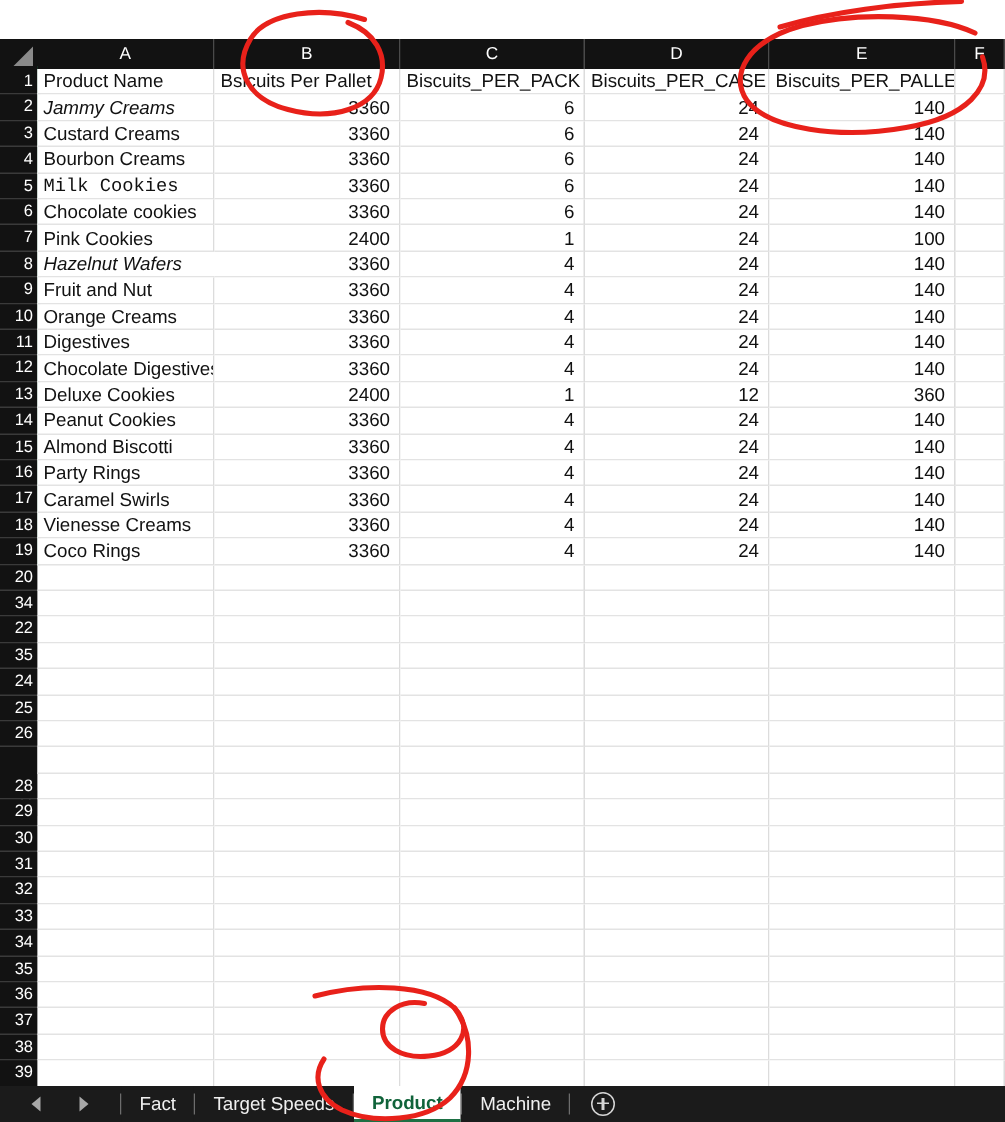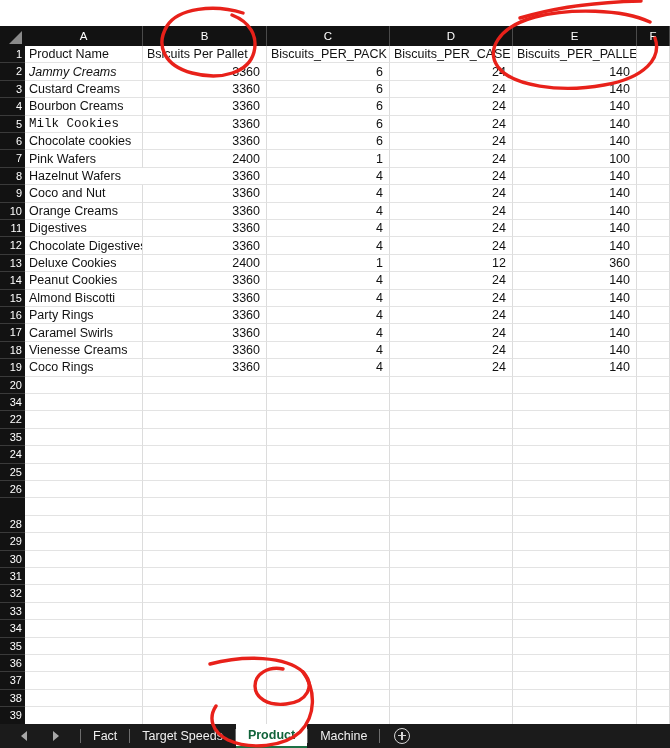--- a/index.html
+++ b/index.html
@@ -537,31 +537,31 @@
       <div class="cell txt" style="left: 25px; width: 118px; top: 115.6px; height: 17.4px; font-family: Liberation Mono, monospace;">Milk Cookies</div>
       <div class="cell num" style="left: 143px; width: 124px; top: 115.6px; height: 17.4px;">3360</div>
       <div class="cell num" style="left: 267px; width: 123px; top: 115.6px; height: 17.4px;">6</div>
       <div class="cell num" style="left: 390px; width: 123px; top: 115.6px; height: 17.4px;">24</div>
       <div class="cell num" style="left: 513px; width: 124px; top: 115.6px; height: 17.4px;">140</div>
       <div class="cell txt" style="left: 25px; width: 118px; top: 133px; height: 17.4px;">Chocolate cookies</div>
       <div class="cell num" style="left: 143px; width: 124px; top: 133px; height: 17.4px;">3360</div>
       <div class="cell num" style="left: 267px; width: 123px; top: 133px; height: 17.4px;">6</div>
       <div class="cell num" style="left: 390px; width: 123px; top: 133px; height: 17.4px;">24</div>
       <div class="cell num" style="left: 513px; width: 124px; top: 133px; height: 17.4px;">140</div>
-      <div class="cell txt" style="left: 25px; width: 118px; top: 150.4px; height: 17.4px;">Pink Wafers</div>
+      <div class="cell txt" style="left: 25px; width: 118px; top: 150.4px; height: 17.4px;">Pink Cookies</div>
       <div class="cell num" style="left: 143px; width: 124px; top: 150.4px; height: 17.4px;">2400</div>
       <div class="cell num" style="left: 267px; width: 123px; top: 150.4px; height: 17.4px;">1</div>
       <div class="cell num" style="left: 390px; width: 123px; top: 150.4px; height: 17.4px;">24</div>
       <div class="cell num" style="left: 513px; width: 124px; top: 150.4px; height: 17.4px;">100</div>
-      <div class="cell txt" style="left: 25px; width: 142px; top: 167.8px; height: 17.4px;">Hazelnut Wafers</div>
+      <div class="cell txt" style="left: 25px; width: 142px; top: 167.8px; height: 17.4px; font-style: italic;">Hazelnut Wafers</div>
       <div class="cell num" style="left: 143px; width: 124px; top: 167.8px; height: 17.4px;">3360</div>
       <div class="cell num" style="left: 267px; width: 123px; top: 167.8px; height: 17.4px;">4</div>
       <div class="cell num" style="left: 390px; width: 123px; top: 167.8px; height: 17.4px;">24</div>
       <div class="cell num" style="left: 513px; width: 124px; top: 167.8px; height: 17.4px;">140</div>
-      <div class="cell txt" style="left: 25px; width: 118px; top: 185.2px; height: 17.4px;">Coco and Nut</div>
+      <div class="cell txt" style="left: 25px; width: 118px; top: 185.2px; height: 17.4px;">Fruit and Nut</div>
       <div class="cell num" style="left: 143px; width: 124px; top: 185.2px; height: 17.4px;">3360</div>
       <div class="cell num" style="left: 267px; width: 123px; top: 185.2px; height: 17.4px;">4</div>
       <div class="cell num" style="left: 390px; width: 123px; top: 185.2px; height: 17.4px;">24</div>
       <div class="cell num" style="left: 513px; width: 124px; top: 185.2px; height: 17.4px;">140</div>
       <div class="cell txt" style="left: 25px; width: 118px; top: 202.6px; height: 17.4px;">Orange Creams</div>
       <div class="cell num" style="left: 143px; width: 124px; top: 202.6px; height: 17.4px;">3360</div>
       <div class="cell num" style="left: 267px; width: 123px; top: 202.6px; height: 17.4px;">4</div>
       <div class="cell num" style="left: 390px; width: 123px; top: 202.6px; height: 17.4px;">24</div>
       <div class="cell num" style="left: 513px; width: 124px; top: 202.6px; height: 17.4px;">140</div>
       <div class="cell txt" style="left: 25px; width: 118px; top: 220px; height: 17.4px;">Digestives</div>

